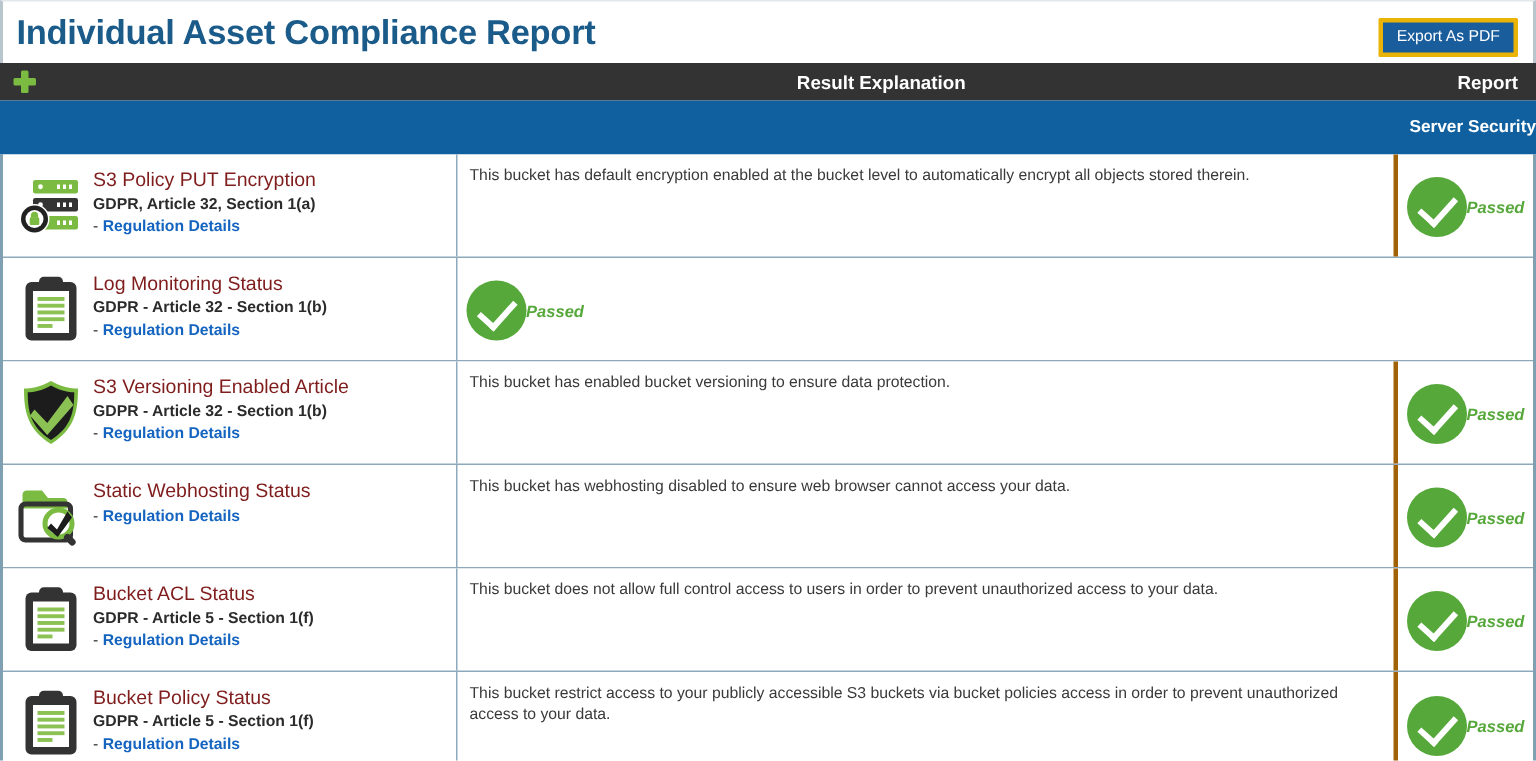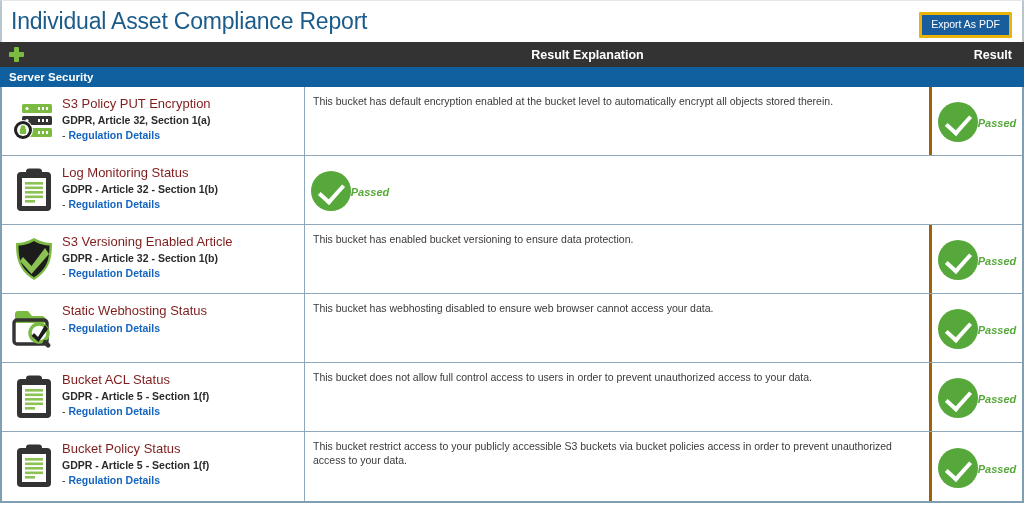--- a/index.html
+++ b/index.html
@@ -29,21 +29,21 @@
     border-left: 2px solid #b9c6ce;
     border-right: 2px solid #b9c6ce;
     border-top: 1px solid #e2e8ec;
     background: #ffffff;
     display: flex;
     align-items: center;
     padding-left: 9px;
   }
   .report-title {
     font-size: 23px;
-    font-weight: normal;
+    font-weight: bold;
     color: #1b5b8a;
     letter-spacing: -0.2px;
     line-height: 1;
     white-space: nowrap;
   }
   .export-btn {
     position: absolute;
     right: 10px;
     top: 11px;
     background: #1a5d9c;
@@ -100,29 +100,30 @@
     content: "";
     position: absolute;
     background: #7cbb42;
     border-radius: 1px;
   }
   .plus-icon::before { left: 5px; top: 0;  width: 5px; height: 15px; }
   .plus-icon::after  { left: 0;  top: 5px; width: 15px; height: 5px; }
 
   
   .group-head {
-    height: 20px;
+    height: 36px;
     background: #10609f;
     color: #ffffff;
     font-size: 11.5px;
     font-weight: bold;
     display: flex;
     align-items: center;
     padding-left: 9px;
     box-sizing: border-box;
+    justify-content: flex-end;
   }
 
   
   .tbl {
     border-left: 2px solid #7f9fb3;
     border-right: 2px solid #7f9fb3;
     border-bottom: 2px solid #7f9fb3;
     box-sizing: border-box;
   }
   .row {
@@ -233,21 +234,21 @@
   <div class="titlebar">
     <div class="report-title">Individual Asset Compliance Report</div>
     <div class="export-btn">Export As PDF</div>
   </div>
 
   <div class="colhead">
     <div class="ch-asset">
       <span class="plus-icon"></span>
     </div>
     <div class="ch-expl">Result Explanation</div>
-    <div class="ch-result">Result</div>
+    <div class="ch-result">Report</div>
   </div>
 
   <div class="group-head">
     <span>Server Security</span>
   </div>
 
   <div class="tbl">
 
     <div class="row">
       <div class="cell-asset">

